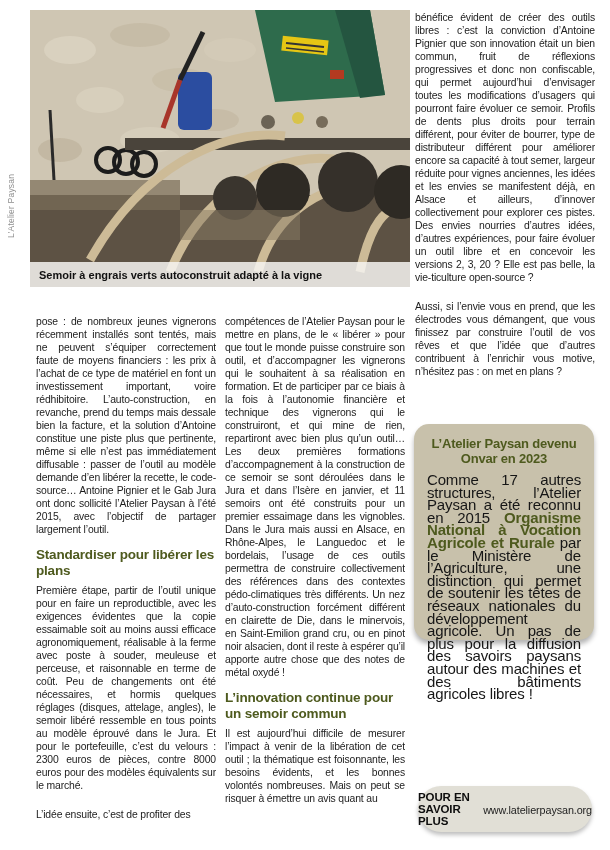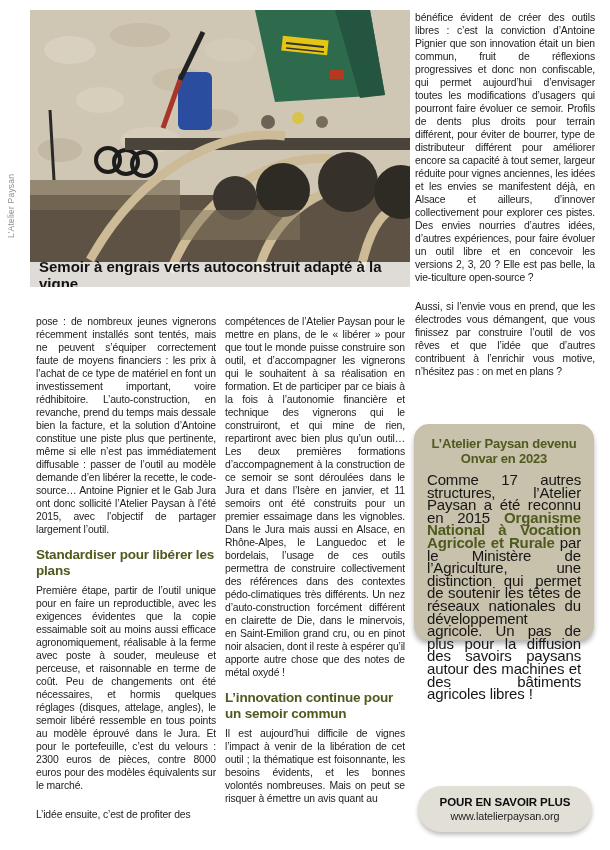--- a/index.html
+++ b/index.html
@@ -14,21 +14,21 @@
     font-size:8.5px;color:#8f8f8f;letter-spacing:.2px;text-align:left;
   }
   .photo{
     position:absolute;left:30px;top:10px;width:380px;height:277px;overflow:hidden;background:#cfc5b2;
   }
   .photo svg{display:block}
   .photo-caption{
     position:absolute;left:0;bottom:0;width:100%;height:25px;
     background:rgba(246,245,241,0.85);
     display:flex;align-items:center;box-sizing:border-box;padding-left:9px;
-    font-size:15px;font-weight:bold;color:#111;
+    font-size:11px;font-weight:bold;color:#111;
   }
   
   .col{
     position:absolute;width:180px;
     font-size:10.4px;line-height:13px;letter-spacing:-0.15px;
     text-align:justify;
   }
   .col p{margin:0 0 0 0;}
   .col p + p{margin-top:16px;}
   .col-left{left:36px;top:315px;height:532px;overflow:hidden;}
@@ -50,21 +50,21 @@
   }
   .side-box .box-body{
     font-size:15px;line-height:12.6px;letter-spacing:-0.15px;text-align:justify;color:#161616;
   }
   .box-highlight{font-weight:bold;color:#4e5a1e;}
   
   .info-pill{
     position:absolute;left:418px;top:786px;width:174px;height:46px;
     background:#e1dfd6;border-radius:23px;
     box-shadow:0 3px 4px rgba(0,0,0,0.25);
-    display:flex;flex-direction:column;align-items:center;justify-content:center;
+    display:flex;flex-direction:row;align-items:center;justify-content:center;
   }
   .info-pill .pill-title{font-size:11.5px;font-weight:bold;color:#0d0d0d;letter-spacing:-0.1px;}
   .info-pill .pill-url{font-size:10.8px;color:#222;margin-top:2px;letter-spacing:-0.1px;}
 </style>
 </head>
 <body>
 
 <div class="page">
 
   <div class="photo-credit">L’Atelier Paysan</div>
@@ -133,21 +133,21 @@
   <div class="col col-left">
     <p>pose : de nombreux jeunes vignerons récemment installés sont tentés, mais ne peuvent s’équiper correctement faute de moyens financiers : les prix à l’achat de ce type de matériel en font un investissement important, voire rédhibitoire. L’auto-construction, en revanche, prend du temps mais dessale bien la facture, et la solution d’Antoine constitue une piste plus que pertinente, même si elle n’est pas immédiatement diffusable : passer de l’outil au modèle demande d’en libérer la recette, le code-source… Antoine Pignier et le Gab Jura ont donc sollicité l’Atelier Paysan à l’été 2015, avec l’objectif de partager largement l’outil.</p>
     <h3 class="green-head">Standardiser pour libérer les plans</h3>
     <p>Première étape, partir de l’outil unique pour en faire un reproductible, avec les exigences évidentes que la copie essaimable soit au moins aussi efficace agronomiquement, réalisable à la ferme avec poste à souder, meuleuse et perceuse, et raisonnable en terme de coût. Peu de changements ont été nécessaires, et hormis quelques réglages (disques, attelage, angles), le semoir libéré ressemble en tous points au modèle éprouvé dans le Jura. Et pour le portefeuille, c’est du velours : 2300 euros de pièces, contre 8000 euros pour des modèles équivalents sur le marché.</p>
     <p>L’idée ensuite, c’est de profiter des</p>
   </div>
 
   <div class="col col-mid">
     <p>compétences de l’Atelier Paysan pour le mettre en plans, de le « libérer » pour que tout le monde puisse construire son outil, et d’accompagner les vignerons qui le souhaitent à sa réalisation en formation. Et de participer par ce biais à la fois à l’autonomie financière et technique des vignerons qui le construiront, et qui mine de rien, repartiront avec bien plus qu’un outil… Les deux premières formations d’accompagnement à la construction de ce semoir se sont déroulées dans le Jura et dans l’Isère en janvier, et 11 semoirs ont été construits pour un premier essaimage dans les vignobles. Dans le Jura mais aussi en Alsace, en Rhône-Alpes, le Languedoc et le bordelais, l’usage de ces outils permettra de construire collectivement des références dans des contextes pédo-climatiques très différents. Un nez d’auto-construction forcément différent en clairette de Die, dans le minervois, en Saint-Emilion grand cru, ou en pinot noir alsacien, dont il reste à espérer qu’il apporte autre chose que des notes de métal oxydé !</p>
     <h3 class="green-head">L’innovation continue pour un semoir commun</h3>
-    <p>Il est aujourd’hui difficile de vignes l’impact à venir de la libération de cet outil ; la thématique est foisonnante, les besoins évidents, et les bonnes volontés nombreuses. Mais on peut se risquer à émettre un avis quant au</p>
+    <p>Il est aujourd’hui difficile de mesurer l’impact à venir de la libération de cet outil ; la thématique est foisonnante, les besoins évidents, et les bonnes volontés nombreuses. Mais on peut se risquer à émettre un avis quant au</p>
   </div>
 
   <div class="col col-right">
     <p>bénéfice évident de créer des outils libres : c’est la conviction d’Antoine Pignier que son innovation était un bien commun, fruit de réflexions progressives et donc non confiscable, qui permet aujourd’hui d’envisager toutes les modifications d’usagers qui pourront faire évoluer ce semoir. Profils de dents plus droits pour terrain différent, pour éviter de bourrer, type de distributeur différent pour améliorer encore sa capacité à tout semer, largeur réduite pour vignes anciennes, les idées et les envies se manifestent déjà, en Alsace et ailleurs, d’innover collectivement pour explorer ces pistes. Des envies nourries d’autres idées, d’autres expériences, pour faire évoluer un outil libre et en concevoir les versions 2, 3, 20 ? Elle est pas belle, la vie-ticulture open-source ?</p>
     <p>Aussi, si l’envie vous en prend, que les électrodes vous démangent, que vous finissez par construire l’outil de vos rêves et que l’idée que d’autres contribuent à l’enrichir vous motive, n’hésitez pas : on met en plans ?</p>
   </div>
 
   <div class="side-box">
     <h4>L’Atelier Paysan devenu Onvar en 2023</h4>
     <div class="box-body">

